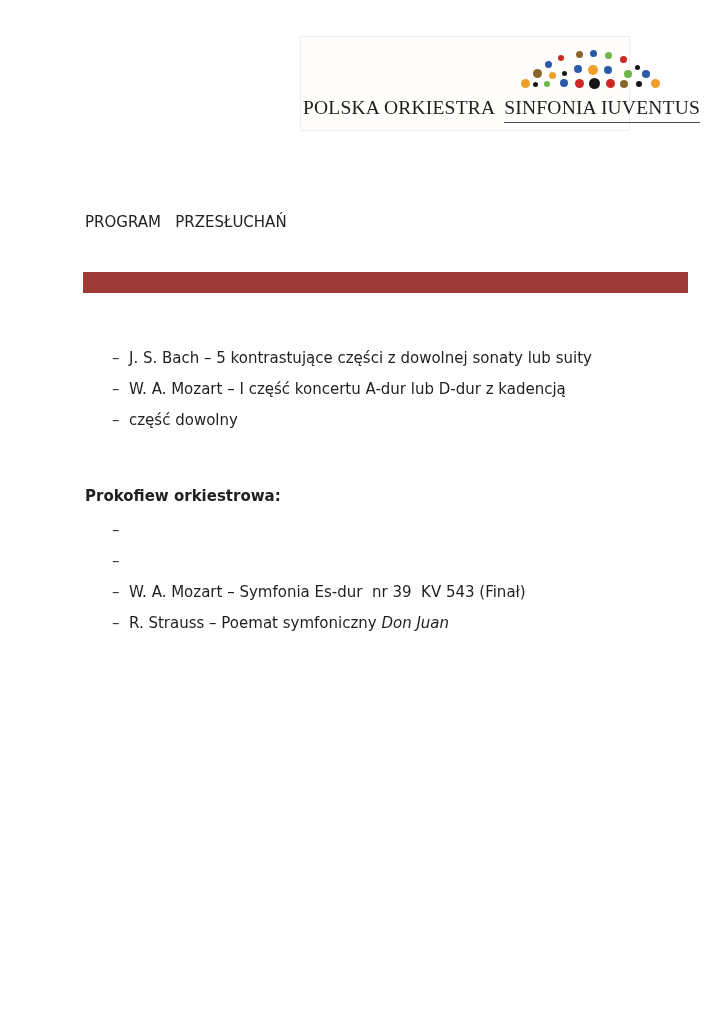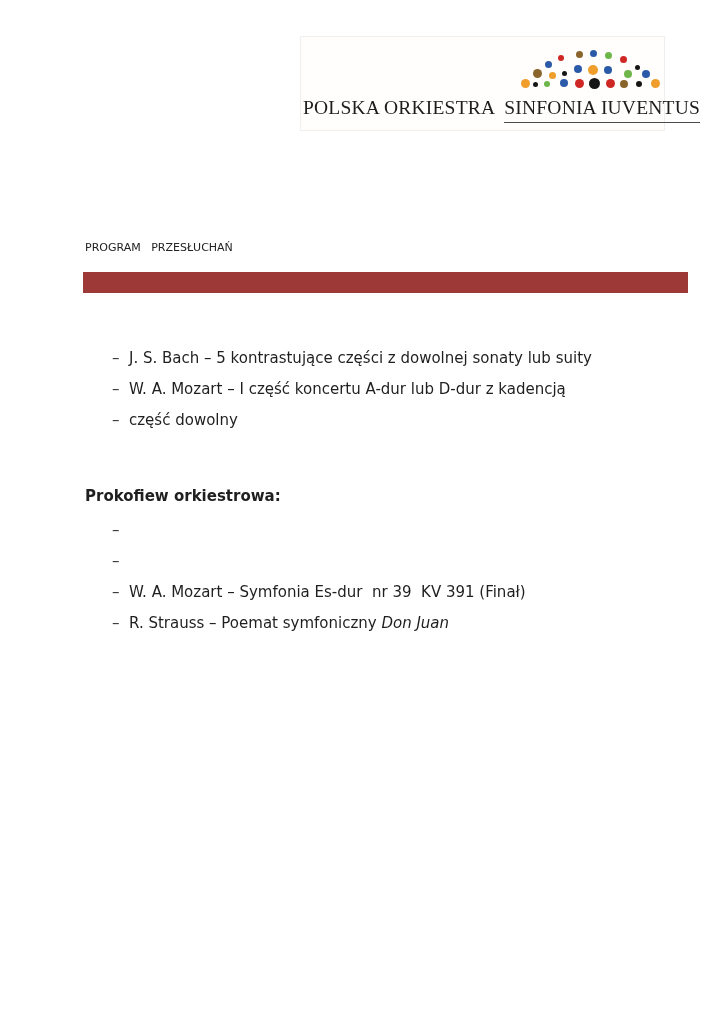--- a/index.html
+++ b/index.html
@@ -5,37 +5,37 @@
   html,body{margin:0;padding:0;}
   body{
     width:724px;height:1024px;background:#ffffff;position:relative;
     font-family:"DejaVu Sans","Liberation Sans",sans-serif;color:#1f1f1f;
     overflow:hidden;
   }
   .page{position:absolute;inset:0;background:#ffffff;}
 
   
   .logo{
-    position:absolute;left:300px;top:36px;width:365px;height:95px;
+    position:absolute;left:300px;top:36px;width:330px;height:95px;
     background:#fffefd;border:1px solid #f1efec;box-sizing:border-box;
   }
   .dots{position:absolute;left:0;top:0;right:0;bottom:0;}
   .dot{position:absolute;border-radius:50%;}
   .wordmark{
     position:absolute;left:2px;top:60px;white-space:nowrap;
     font-family:"Liberation Serif","DejaVu Serif",serif;
     font-size:19.5px;letter-spacing:0.2px;
   }
   .wm-gap{display:inline-block;width:9px;}
   .underlined{border-bottom:1px solid #4c4c4c;padding-bottom:4px;}
 
   
   .title{
     position:absolute;left:85px;top:213px;
-    font-size:11px;white-space:pre;color:#222222;margin-top:28px;
+    font-size:15px;white-space:pre;color:#222222;
   }
   .bar{
     position:absolute;left:83px;top:272px;width:605px;height:21px;
     line-height:21px;font-weight:bold;font-size:15px;white-space:pre;
     padding-left:2px;box-sizing:border-box;letter-spacing:0.2px;
   }
   .sec{position:absolute;left:85px;width:560px;}
   .sec-1{top:332px;}
   .sec-2{top:487px;}
   .sec h3{margin:0;font-size:15px;line-height:18px;font-weight:bold;color:#1f1f1f;}
@@ -110,21 +110,21 @@
     <h3>Prokofiew orkiestrowa:</h3>
     <div class="items">
         <div class="item">
           <span class="dash">–</span>
         </div>
         <div class="item">
           <span class="dash">–</span>
         </div>
         <div class="item">
           <span class="dash">–</span>
-          <span class="itext"><span>W. A. Mozart – Symfonia Es-dur  nr 39  KV 391 (Finał)</span></span>
+          <span class="itext"><span>W. A. Mozart – Symfonia Es-dur  nr 39  KV 543 (Finał)</span></span>
         </div>
         <div class="item">
           <span class="dash">–</span>
           <span class="itext"><span>R. Strauss – Poemat symfoniczny </span><span style="font-style: italic;">Don Juan</span></span>
         </div>
       </div>
   </section>
 
 </div>
 

